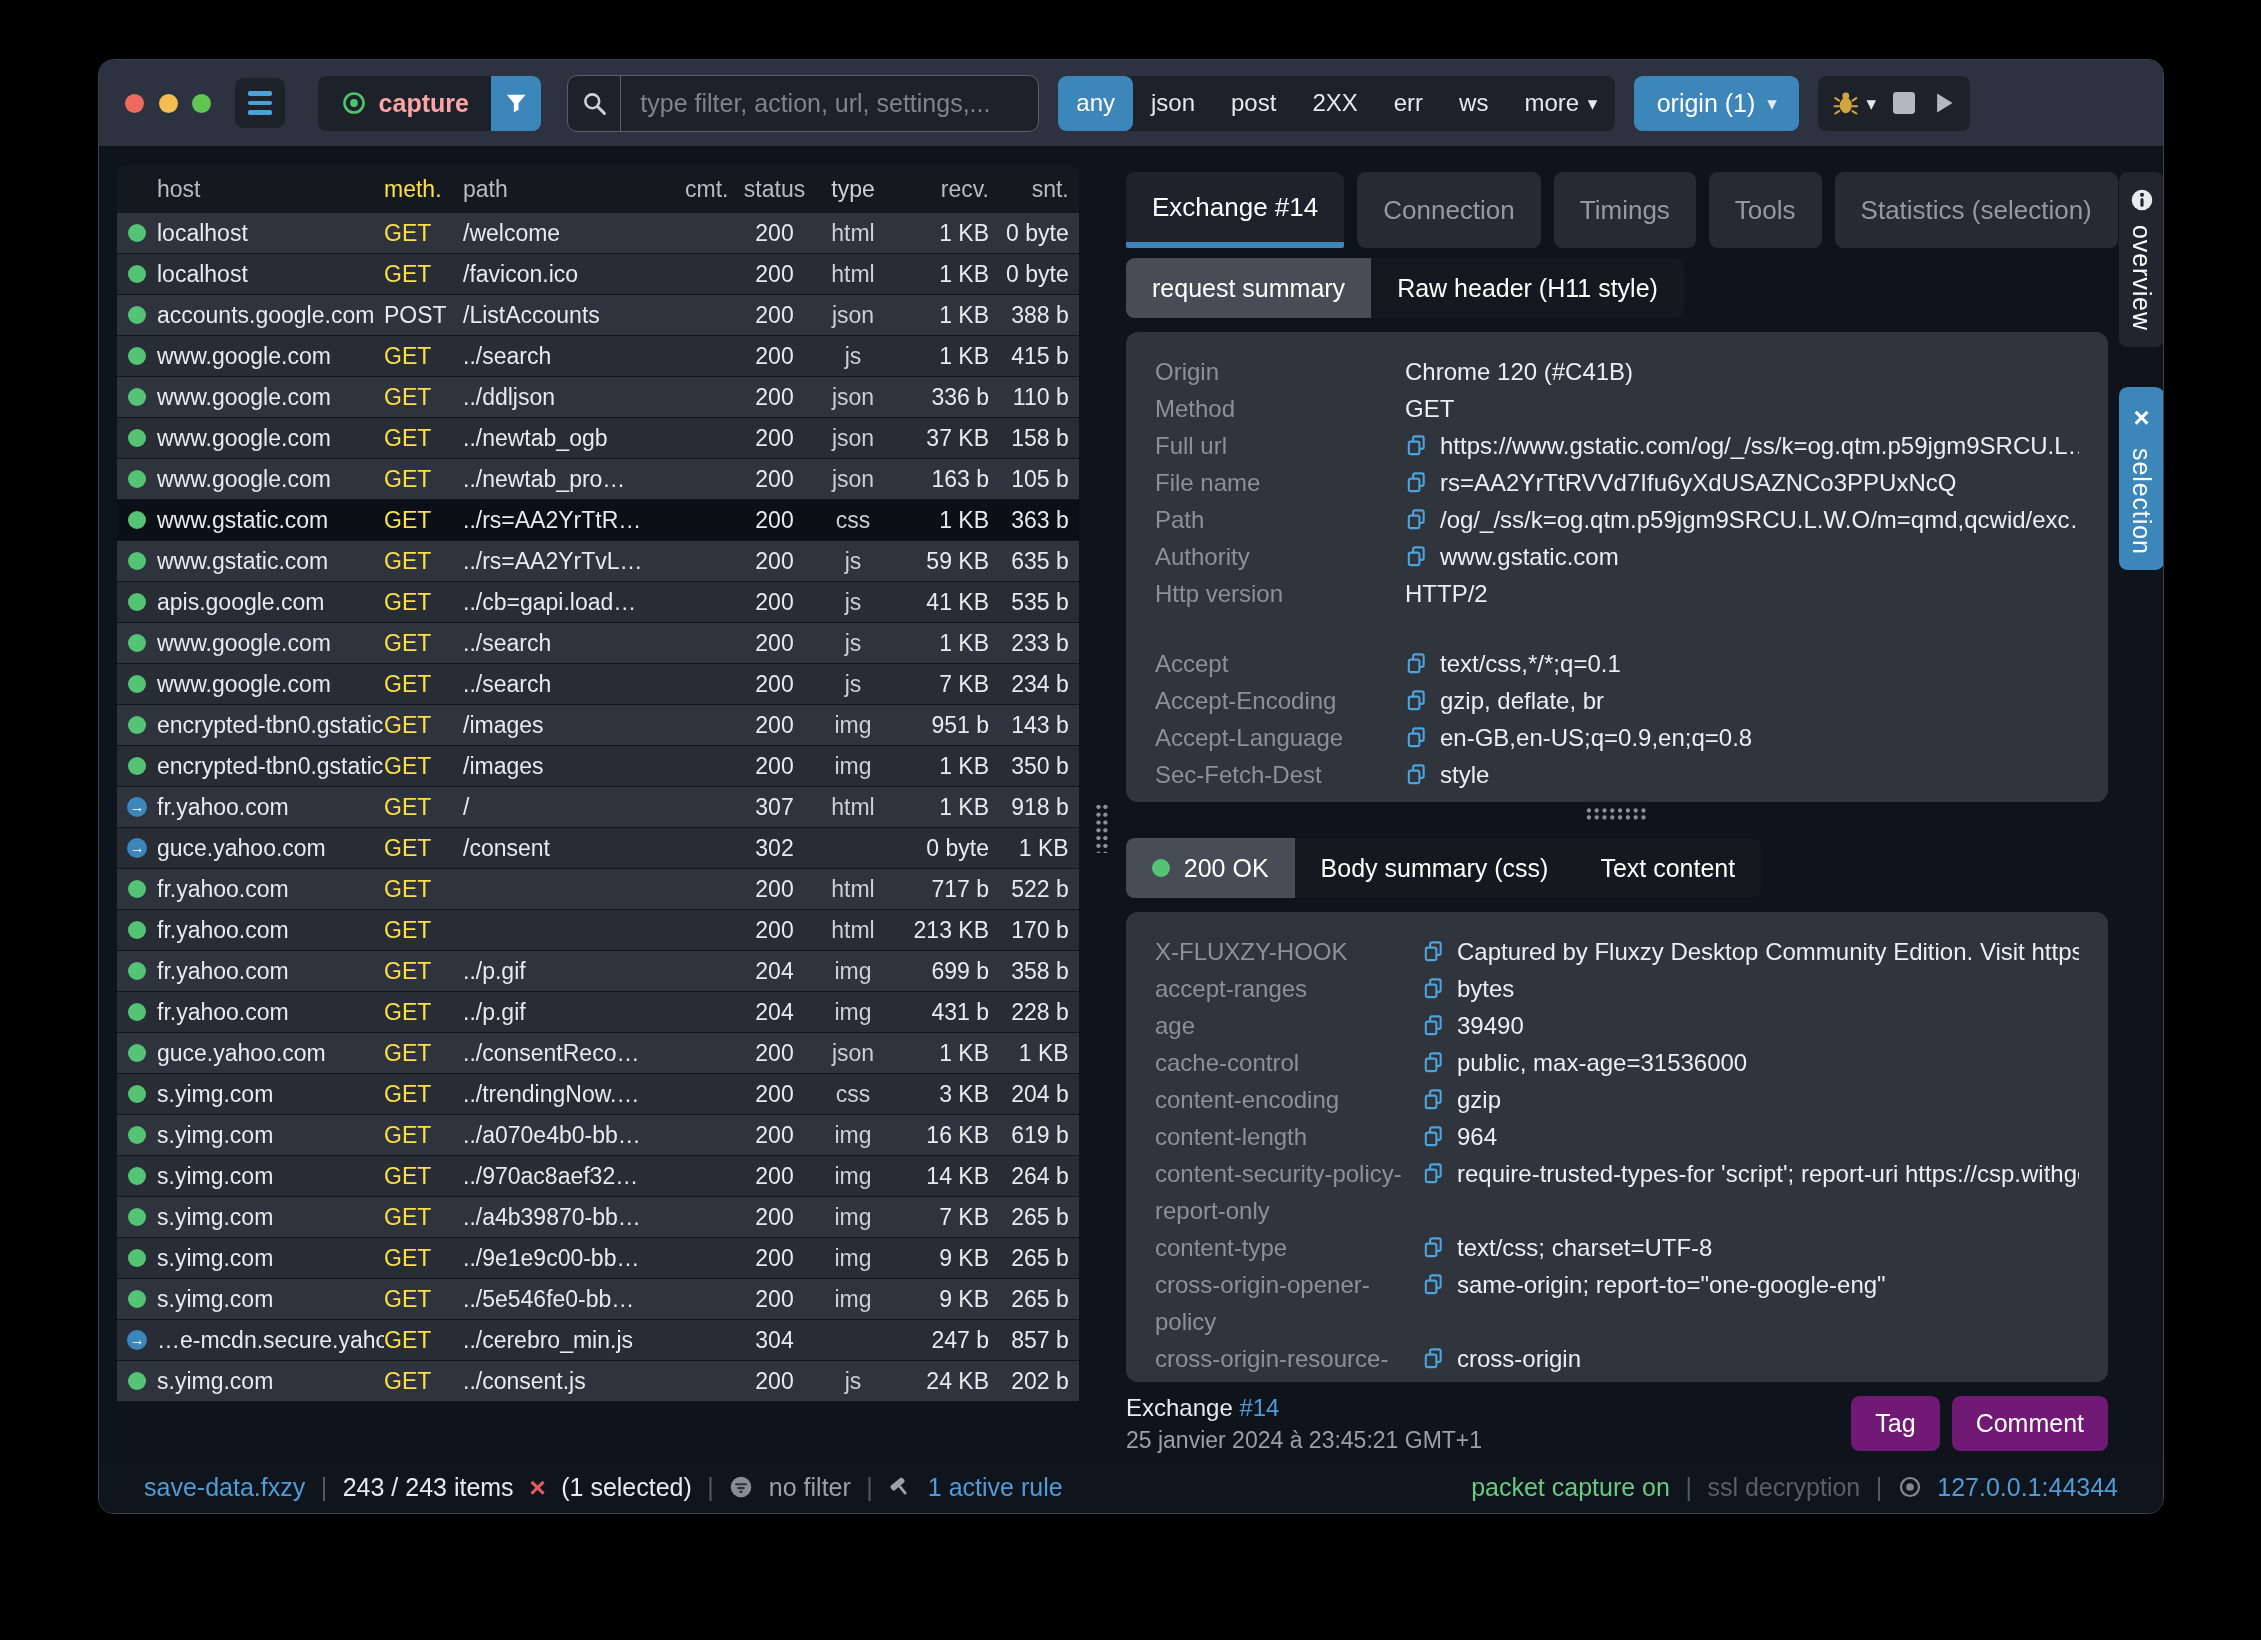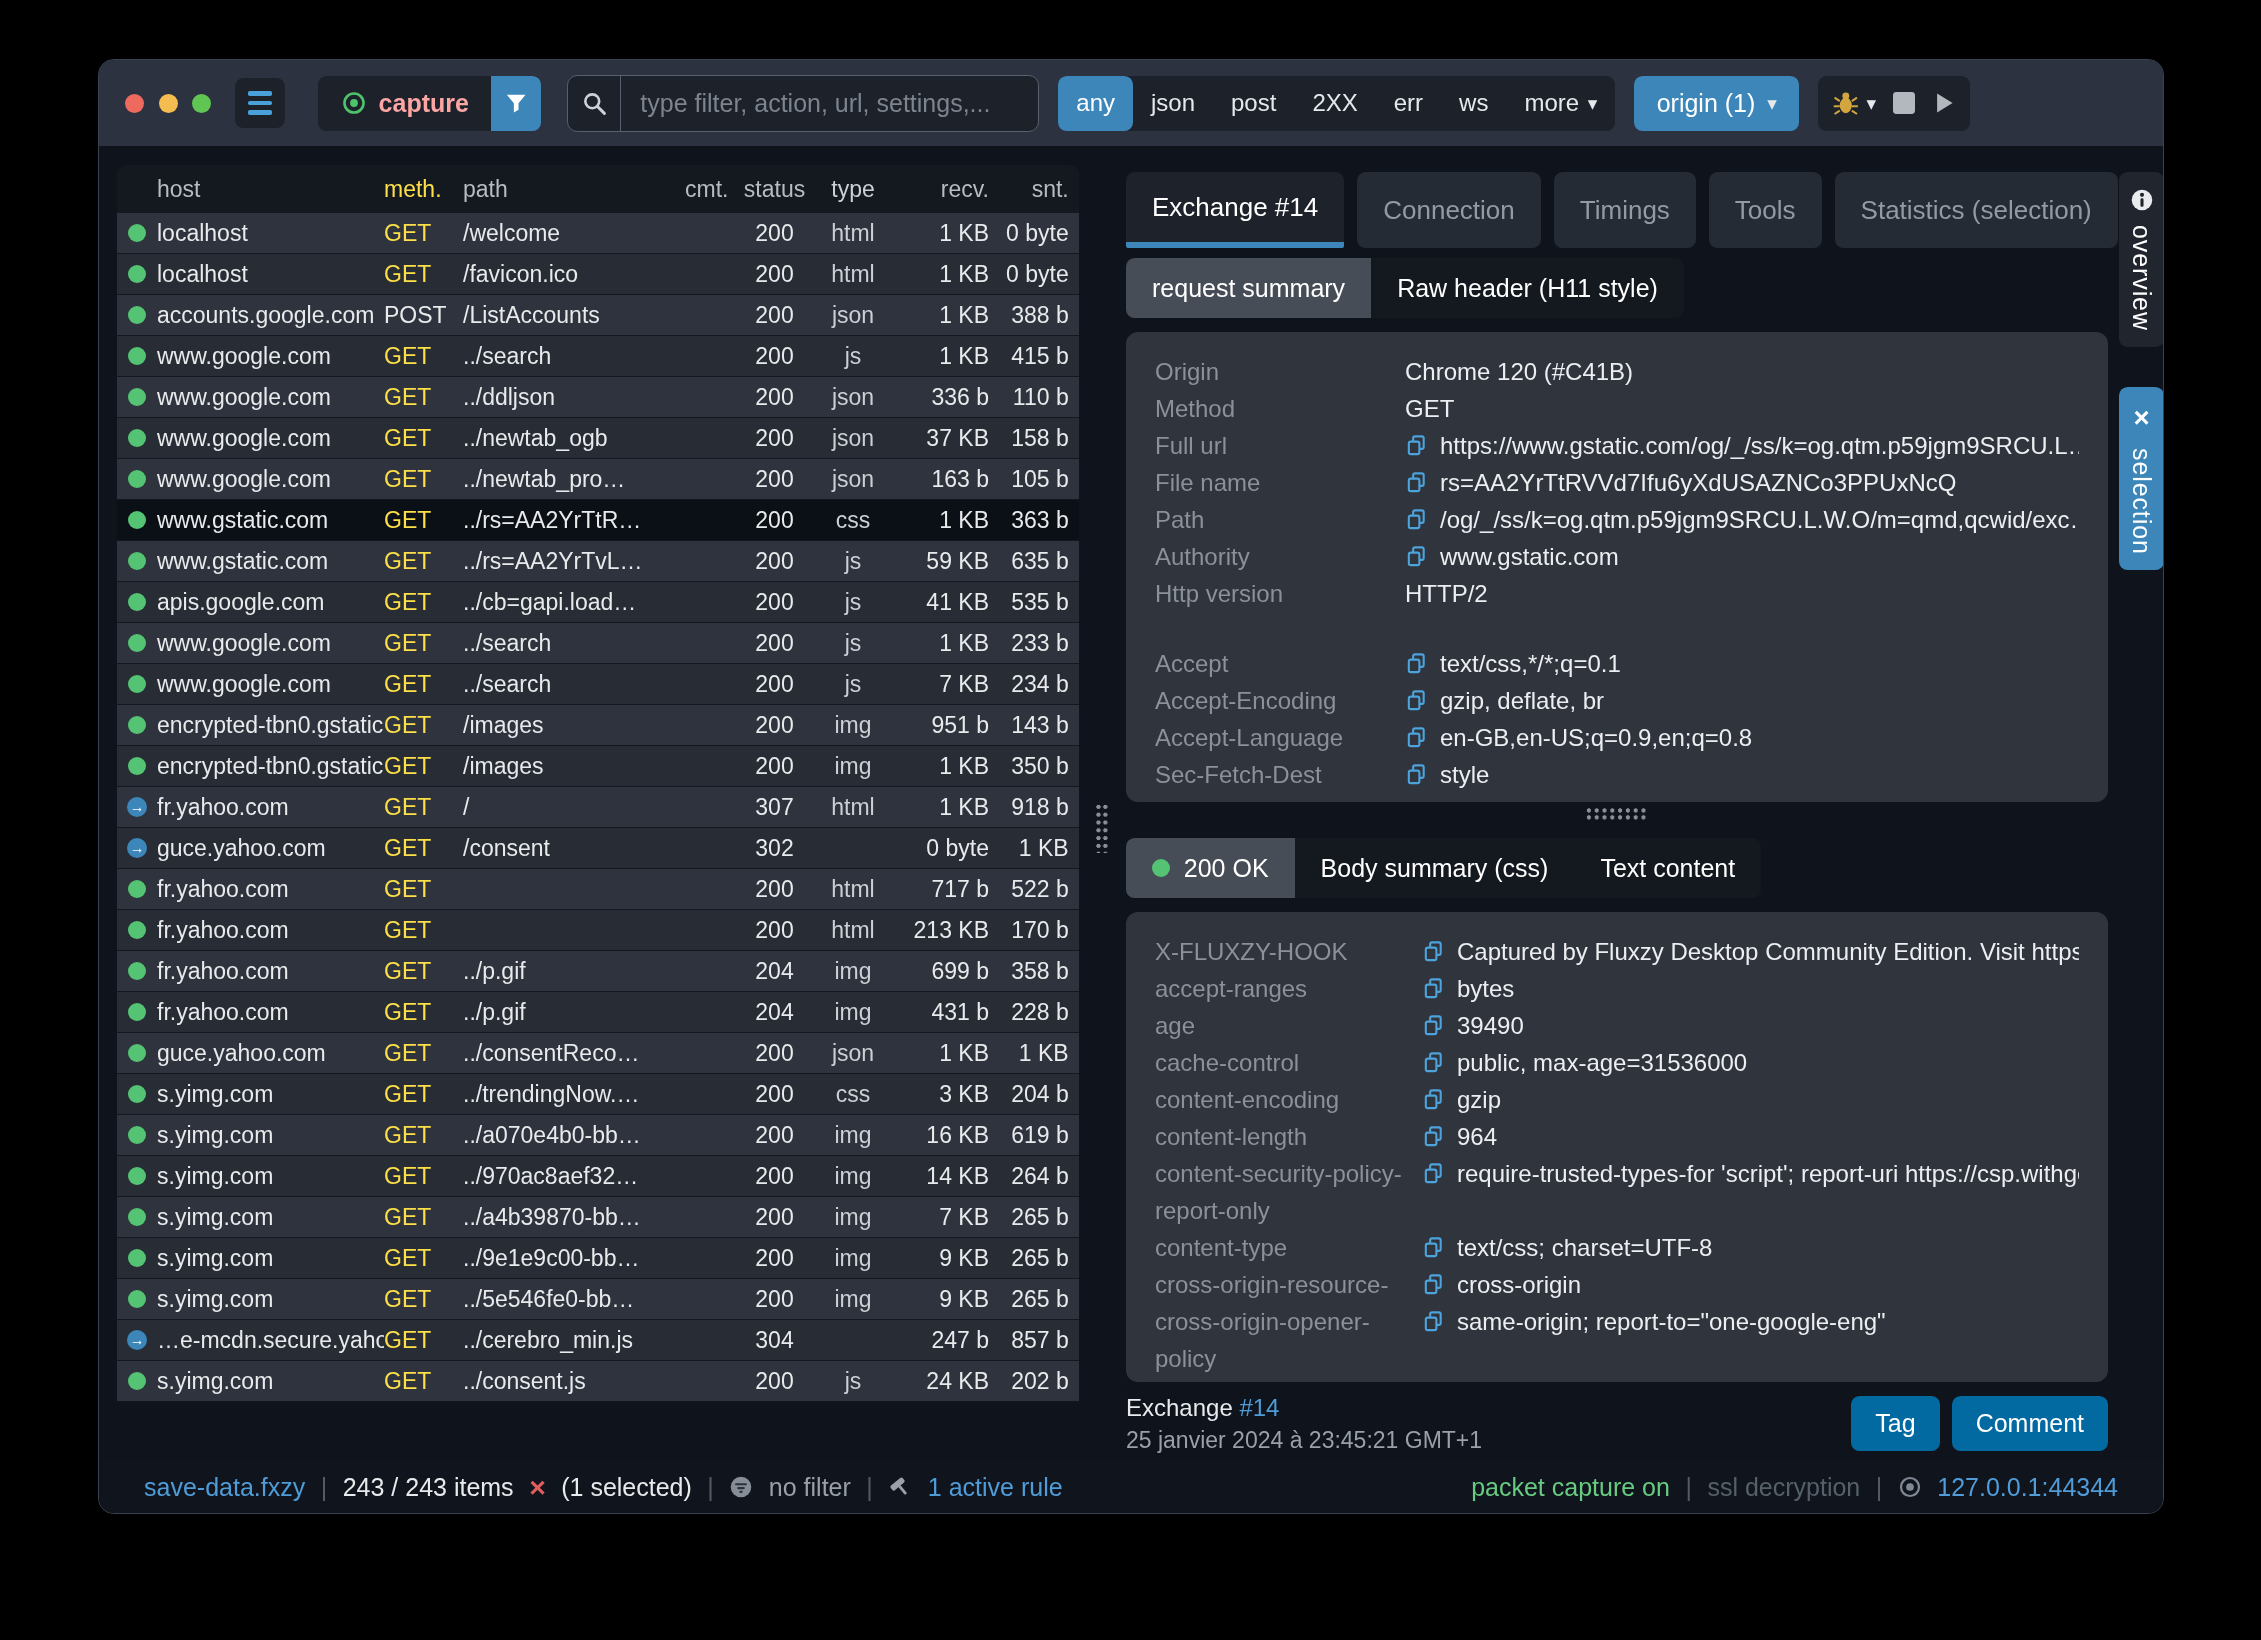--- a/index.html
+++ b/index.html
@@ -90,21 +90,21 @@
   .kvspacer { height:33px; }
   .copy { display:flex; align-items:center; height:37px; flex-shrink:0; }
   .h-handle { width:64px; height:13.8px; margin:5.2px auto 0;
               background:radial-gradient(circle, #8a9096 1.9px, transparent 2.4px) 0 0 / 7.8px 6.9px; }
   .resp-toggle { margin-top:17px; }
   .panel-footer { display:flex; justify-content:space-between; align-items:center; margin-top:12px; }
   .exch-line { font-size:24px; color:#e8eaec; }
   .exch-num { color:#4f9cd8; }
   .exch-date { font-size:23px; color:#9aa0a8; margin-top:5.2px; }
   .fbtns { display:flex; gap:12px; }
-  .fbtn { height:55px; background:#0369a1; border-radius:8.6px; color:#fff; font-size:25px;
+  .fbtn { height:55px; background:#701a75; border-radius:8.6px; color:#fff; font-size:25px;
           display:flex; align-items:center; padding:0 24px; }
 
   
   .side-tabs { position:absolute; left:2020px; top:26px; width:45px; }
   .vtab { width:45px; border-radius:8.6px; display:flex; flex-direction:column; align-items:center;
           padding:15.5px 0; gap:13.8px; }
   .vtab.overview { background:#20252e; }
   .vtab.selection { background:#3c86ba; margin-top:40px; }
   .vlabel { writing-mode:vertical-rl; font-size:25px; color:#fff; letter-spacing:0.9px; }
   .xmark { color:#fff; font-size:27.6px; font-weight:bold; }
@@ -838,41 +838,41 @@
               <span class="copy">
                 <svg width="23" height="23" viewBox="0 0 24 24">
                   <rect x="8.5" y="2.5" width="11" height="13" rx="2" fill="none" stroke="#4da3dc" stroke-width="2.2"></rect>
                   <rect x="4" y="8" width="11" height="13" rx="2" fill="#2f343d" stroke="#4da3dc" stroke-width="2.2"></rect>
                 </svg>
               </span>
               <span>text/css; charset=UTF-8</span>
             </div>
           </div>
           <div class="kvrow">
+            <div class="kvkey">cross-origin-opener-policy</div>
+            <div class="kvval">
+              <span class="copy">
+                <svg width="23" height="23" viewBox="0 0 24 24">
+                  <rect x="8.5" y="2.5" width="11" height="13" rx="2" fill="none" stroke="#4da3dc" stroke-width="2.2"></rect>
+                  <rect x="4" y="8" width="11" height="13" rx="2" fill="#2f343d" stroke="#4da3dc" stroke-width="2.2"></rect>
+                </svg>
+              </span>
+              <span>same-origin; report-to="one-google-eng"</span>
+            </div>
+          </div>
+          <div class="kvrow">
             <div class="kvkey">cross-origin-resource-</div>
             <div class="kvval">
               <span class="copy">
                 <svg width="23" height="23" viewBox="0 0 24 24">
                   <rect x="8.5" y="2.5" width="11" height="13" rx="2" fill="none" stroke="#4da3dc" stroke-width="2.2"></rect>
                   <rect x="4" y="8" width="11" height="13" rx="2" fill="#2f343d" stroke="#4da3dc" stroke-width="2.2"></rect>
                 </svg>
               </span>
               <span>cross-origin</span>
-            </div>
-          </div>
-          <div class="kvrow">
-            <div class="kvkey">cross-origin-opener-policy</div>
-            <div class="kvval">
-              <span class="copy">
-                <svg width="23" height="23" viewBox="0 0 24 24">
-                  <rect x="8.5" y="2.5" width="11" height="13" rx="2" fill="none" stroke="#4da3dc" stroke-width="2.2"></rect>
-                  <rect x="4" y="8" width="11" height="13" rx="2" fill="#2f343d" stroke="#4da3dc" stroke-width="2.2"></rect>
-                </svg>
-              </span>
-              <span>same-origin; report-to="one-google-eng"</span>
             </div>
           </div>
         </div>
 
       <div class="panel-footer">
         <div>
           <div class="exch-line">
             <span>Exchange</span>
             <span class="exch-num">#14</span>
           </div>

